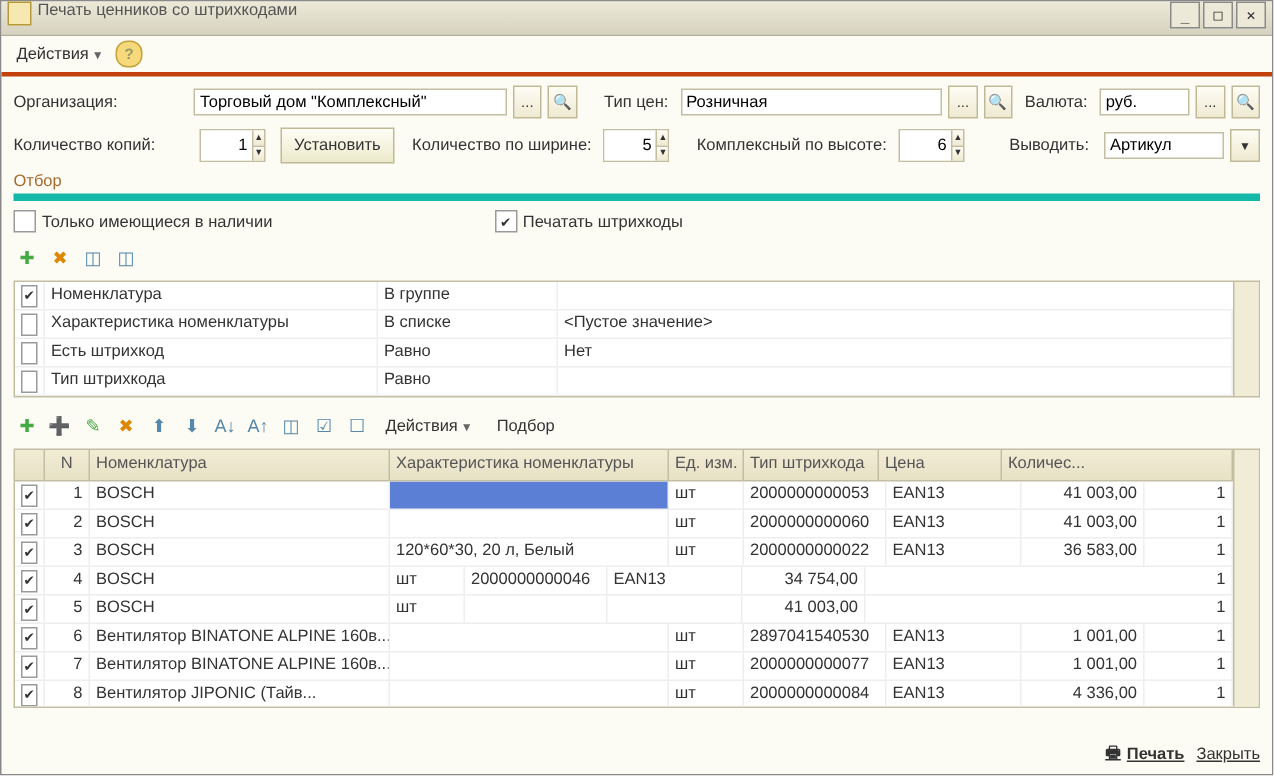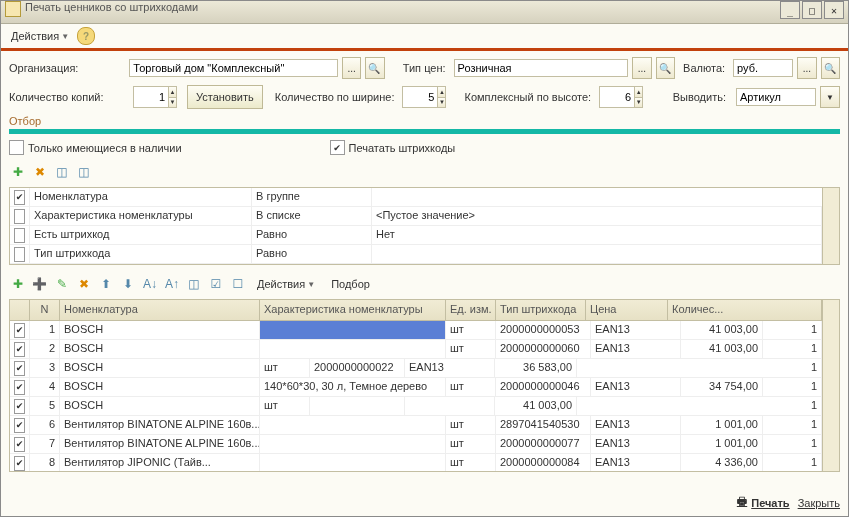--- a/index.html
+++ b/index.html
@@ -250,33 +250,33 @@
                 <div class="cell" style="width:90px">EAN13</div>
                 <div class="cell num" style="width:82px">41 003,00</div>
                 <div class="cell num" style="flex:1">1</div>
               </div>
               <div class="grid-row">
                 <div class="cell check-cell" style="width:20px">
                   <span class="chk checked"></span>
                 </div>
                 <div class="cell num" style="width:30px">3</div>
                 <div class="cell" style="width:200px">BOSCH</div>
+                <div class="cell" style="width:186px">120*60*30, 20 л, Белый</div>
                 <div class="cell" style="width:50px">шт</div>
                 <div class="cell" style="width:95px">2000000000022</div>
                 <div class="cell" style="width:90px">EAN13</div>
                 <div class="cell num" style="width:82px">36 583,00</div>
                 <div class="cell num" style="flex:1">1</div>
               </div>
               <div class="grid-row">
                 <div class="cell check-cell" style="width:20px">
                   <span class="chk checked"></span>
                 </div>
                 <div class="cell num" style="width:30px">4</div>
                 <div class="cell" style="width:200px">BOSCH</div>
-                <div class="cell" style="width:186px">140*60*30, 30 л, Темное дерево</div>
                 <div class="cell" style="width:50px">шт</div>
                 <div class="cell" style="width:95px">2000000000046</div>
                 <div class="cell" style="width:90px">EAN13</div>
                 <div class="cell num" style="width:82px">34 754,00</div>
                 <div class="cell num" style="flex:1">1</div>
               </div>
               <div class="grid-row">
                 <div class="cell check-cell" style="width:20px">
                   <span class="chk checked"></span>
                 </div>

